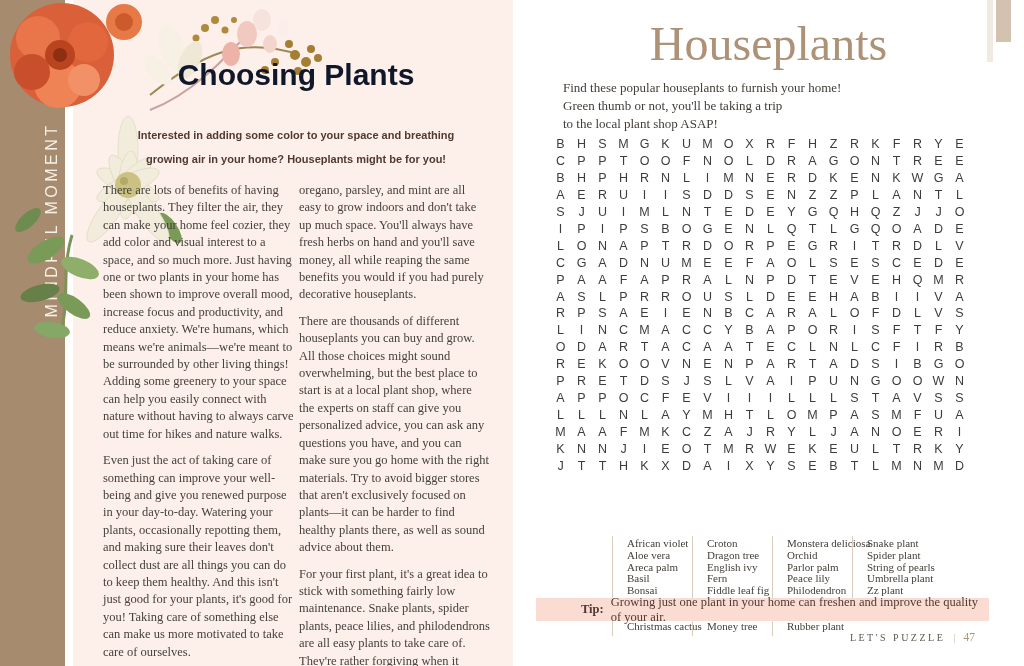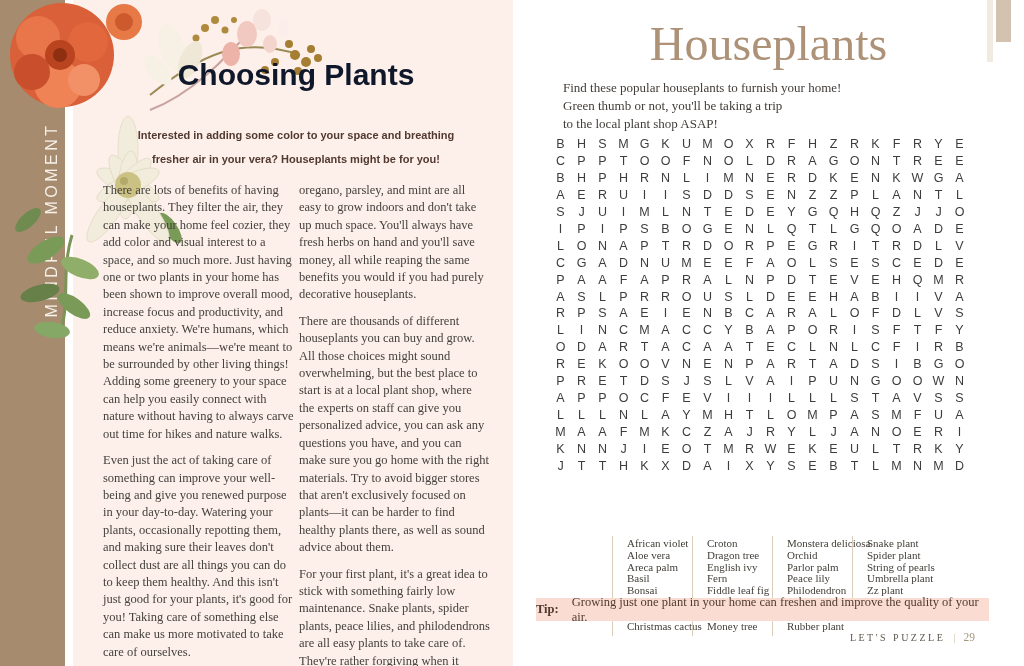--- a/index.html
+++ b/index.html
@@ -35,21 +35,21 @@
   .ws-grid{position:absolute;left:550px;top:136px;width:420px;height:338px;
       display:grid;grid-template-columns:repeat(20,1fr);grid-auto-rows:1fr;}
   .cell{display:flex;align-items:center;justify-content:center;
       font-family:"Liberation Sans",sans-serif;font-size:12.5px;font-weight:500;color:#3e3d3d;}
   .word-list{position:absolute;left:612px;top:493px;display:flex;align-items:flex-start;margin-top:43px;}
   .wcol{border-left:1px solid #d9cdbb;padding:2px 4px 4px 14px;box-sizing:border-box;width:80px;}
   .wcol:last-child{width:96px;}
   .word{font-size:11px;line-height:11.8px;color:#44403b;white-space:nowrap;}
   .tip-bar{position:absolute;left:536px;top:598px;width:453px;height:23px;background:#fbdcd2;
       display:flex;align-items:center;justify-content:center;font-size:12.5px;color:#4f3b31;}
-  .tip-label{font-weight:700;margin-right:13px;}
+  .tip-label{font-weight:700;margin-right:7px;padding-left:45px;}
   .footer{position:absolute;right:49px;top:631px;display:flex;align-items:baseline;gap:8px;}
   .footer-name{font-size:10px;letter-spacing:2.5px;color:#5f584f;}
   .footer-sep{font-size:11px;color:#cbbda3;}
   .footer-page{font-size:11.5px;color:#a5977f;}
   .corner-strip{position:absolute;left:987px;top:0;width:6px;height:62px;background:#f0eae1;}
   .corner-tab{position:absolute;left:996px;top:0;width:15px;height:42px;background:#d3c2b0;}
 </style>
 </head>
 <body>
 
@@ -132,21 +132,21 @@
       <circle cx="124" cy="181" r="4" fill="#b3a96b"></circle>
     </g>
   </svg>
 
   <div class="article-title">
     <div>Choosing Plants</div>
   </div>
 
   <div class="article-intro">
     <div>Interested in adding some color to your space and breathing</div>
-    <div>fresher air in your vera? Houseplants might be for you!</div>
+    <div>growing air in your home? Houseplants might be for you!</div>
   </div>
 
   <div class="body-col col1">
       <p class="para">There are lots of benefits of having houseplants. They filter the air, they can make your home feel cozier, they add color and visual interest to a space, and so much more. Just having one or two plants in your home has been shown to improve overall mood, increase focus and productivity, and reduce anxiety. We're humans, which means we're animals—we're meant to be surrounded by other living things! Adding some greenery to your space can help you easily connect with nature without having to always carve out time for hikes and nature walks.</p>
       <p class="para">Even just the act of taking care of something can improve your well-being and give you renewed purpose in your day-to-day. Watering your plants, occasionally repotting them, and making sure their leaves don't collect dust are all things you can do to keep them healthy. And this isn't just good for your plants, it's good for you! Taking care of something else can make us more motivated to take care of ourselves.</p>
     </div>
   <div class="body-col col2">
       <p class="para">oregano, parsley, and mint are all easy to grow indoors and don't take up much space. You'll always have fresh herbs on hand and you'll save money, all while reaping the same benefits you would if you had purely decorative houseplants.</p>
       <p class="para">There are thousands of different houseplants you can buy and grow. All those choices might sound overwhelming, but the best place to start is at a local plant shop, where the experts on staff can give you personalized advice, you can ask any questions you have, and you can make sure you go home with the right materials. Try to avoid bigger stores that aren't exclusively focused on plants—it can be harder to find healthy plants there, as well as sound advice about them.</p>
       <p class="para">For your first plant, it's a great idea to stick with something fairly low maintenance. Snake plants, spider plants, peace lilies, and philodendrons are all easy plants to take care of. They're rather forgiving when it comes to watering, lighting conditions, and temperature. So go find your dream plant and get growing!</p>
@@ -608,14 +608,14 @@
   </div>
 
 <div class="tip-bar">
   <span class="tip-label">Tip:</span>
   <span>Growing just one plant in your home can freshen and improve the quality of your air.</span>
 </div>
 
 <div class="footer">
   <span class="footer-name">LET'S PUZZLE</span>
   <span class="footer-sep">|</span>
-  <span class="footer-page">29</span>
+  <span class="footer-page">47</span>
 </div>
 
 </body></html>

